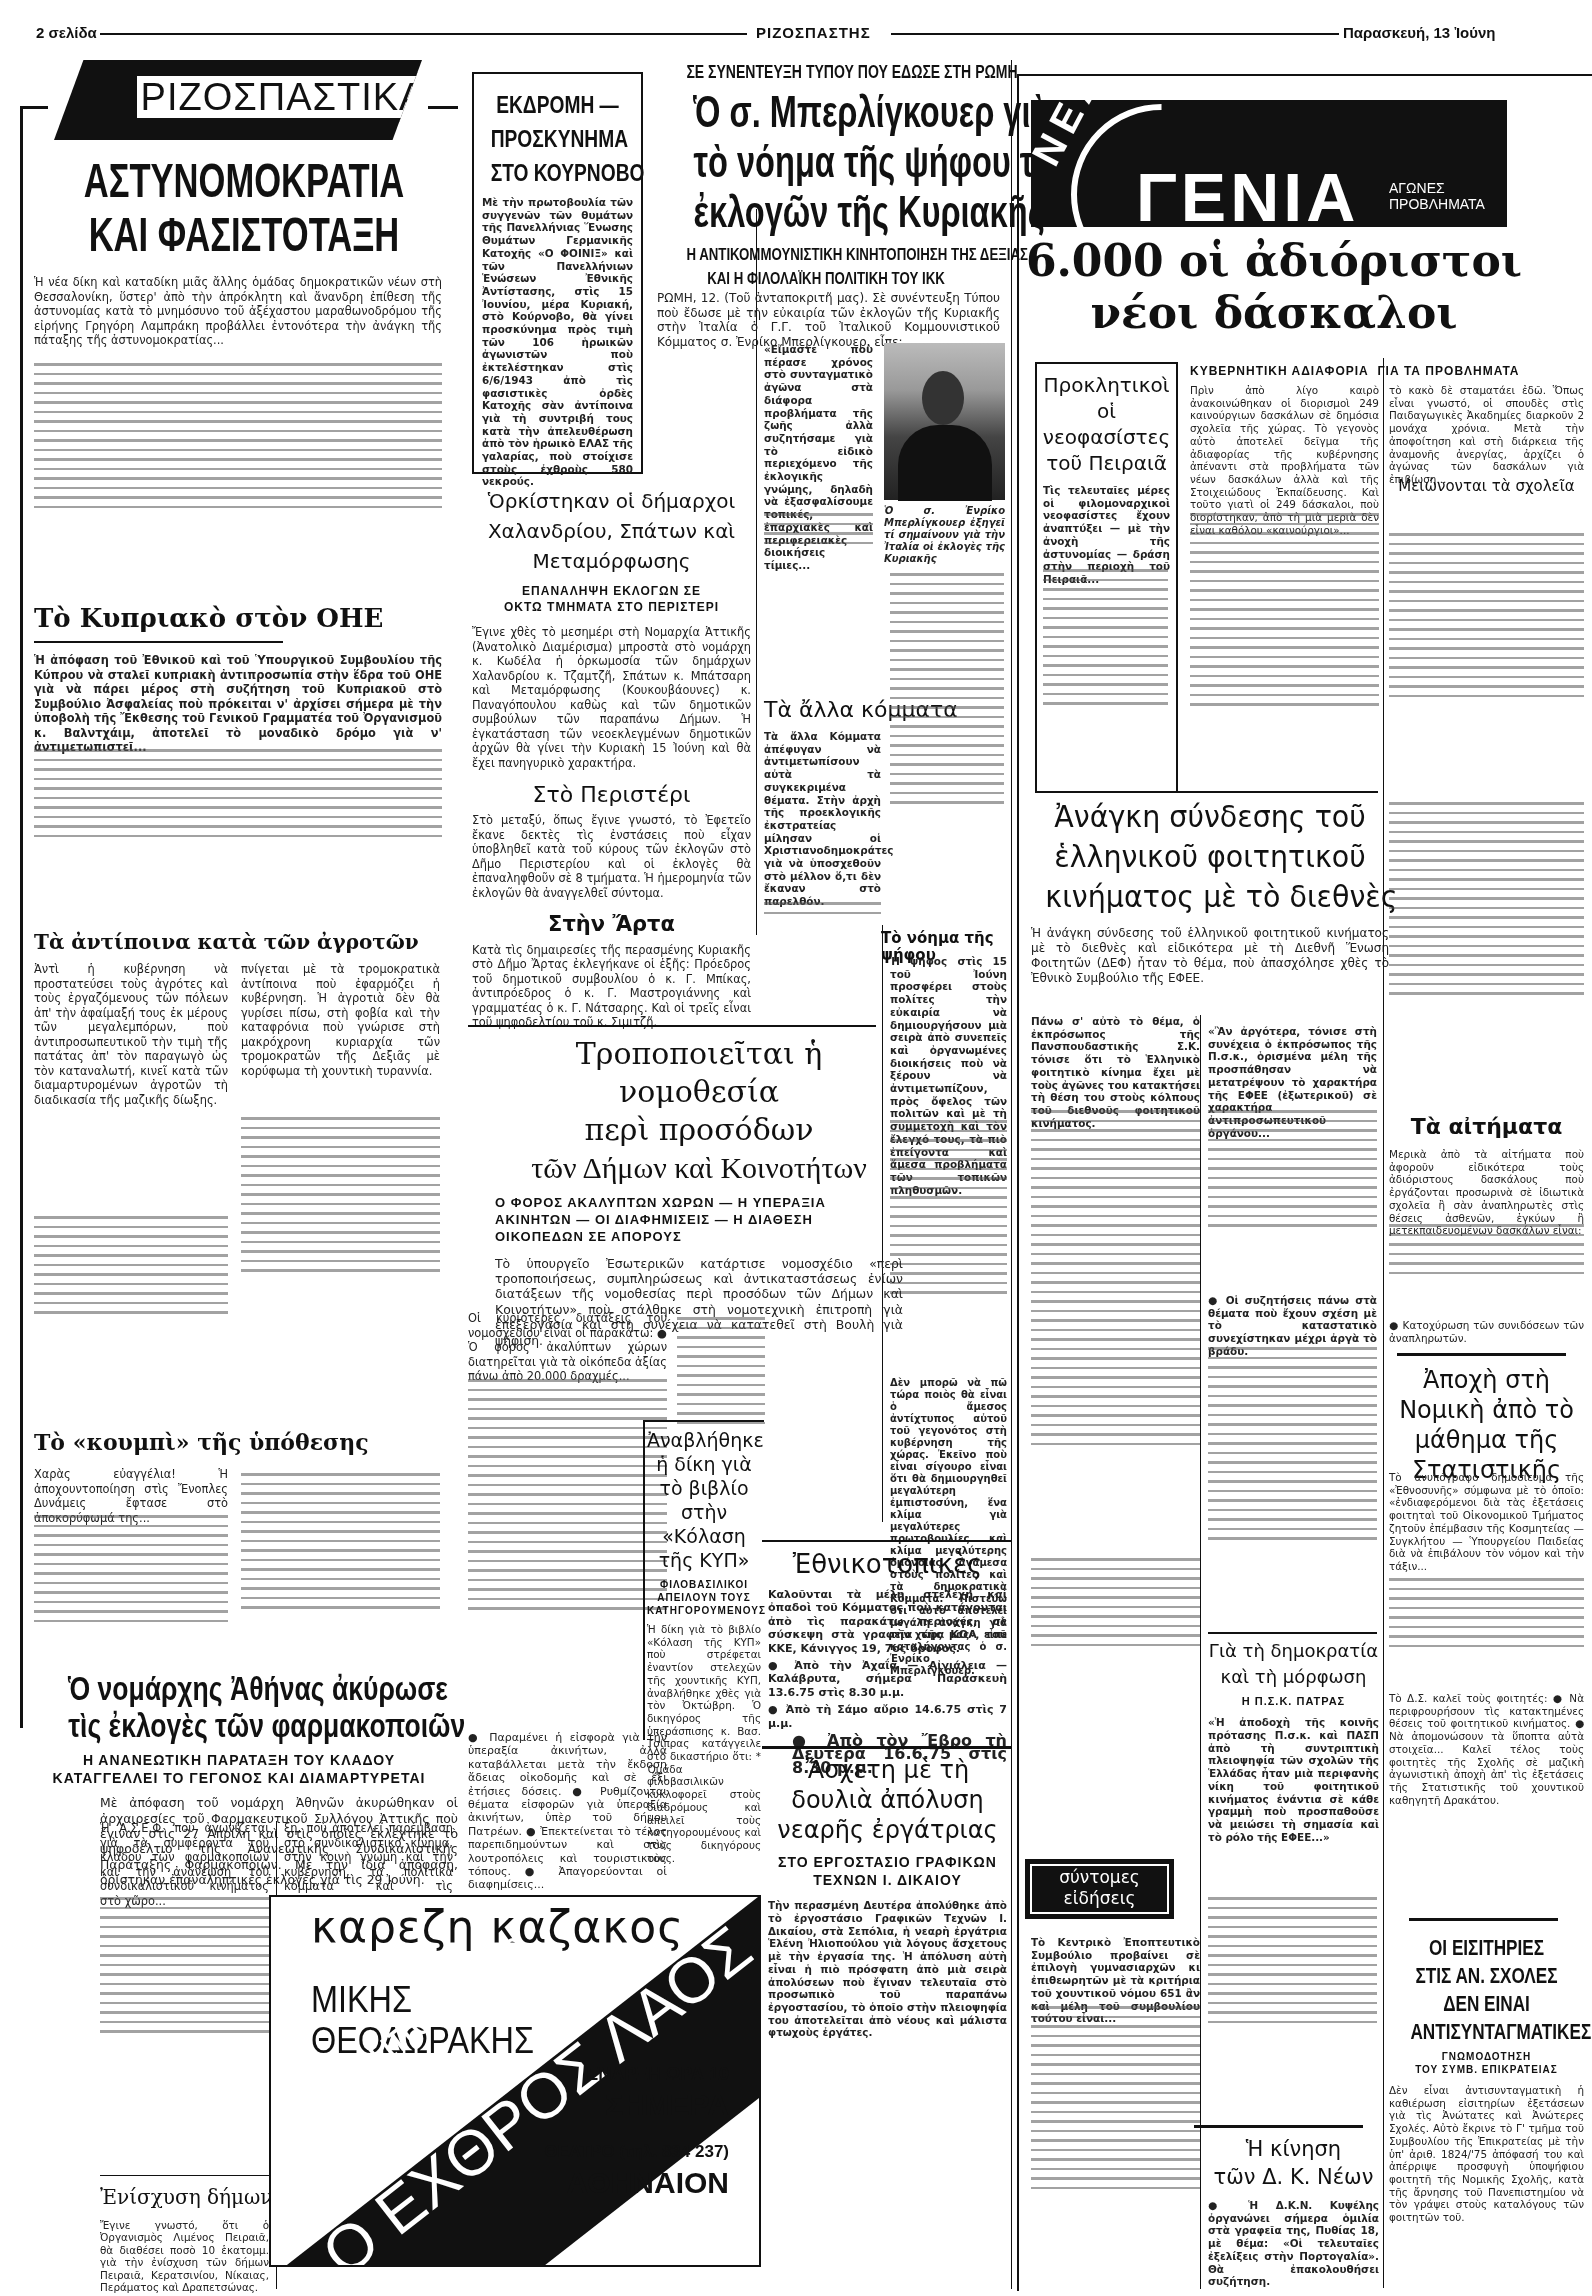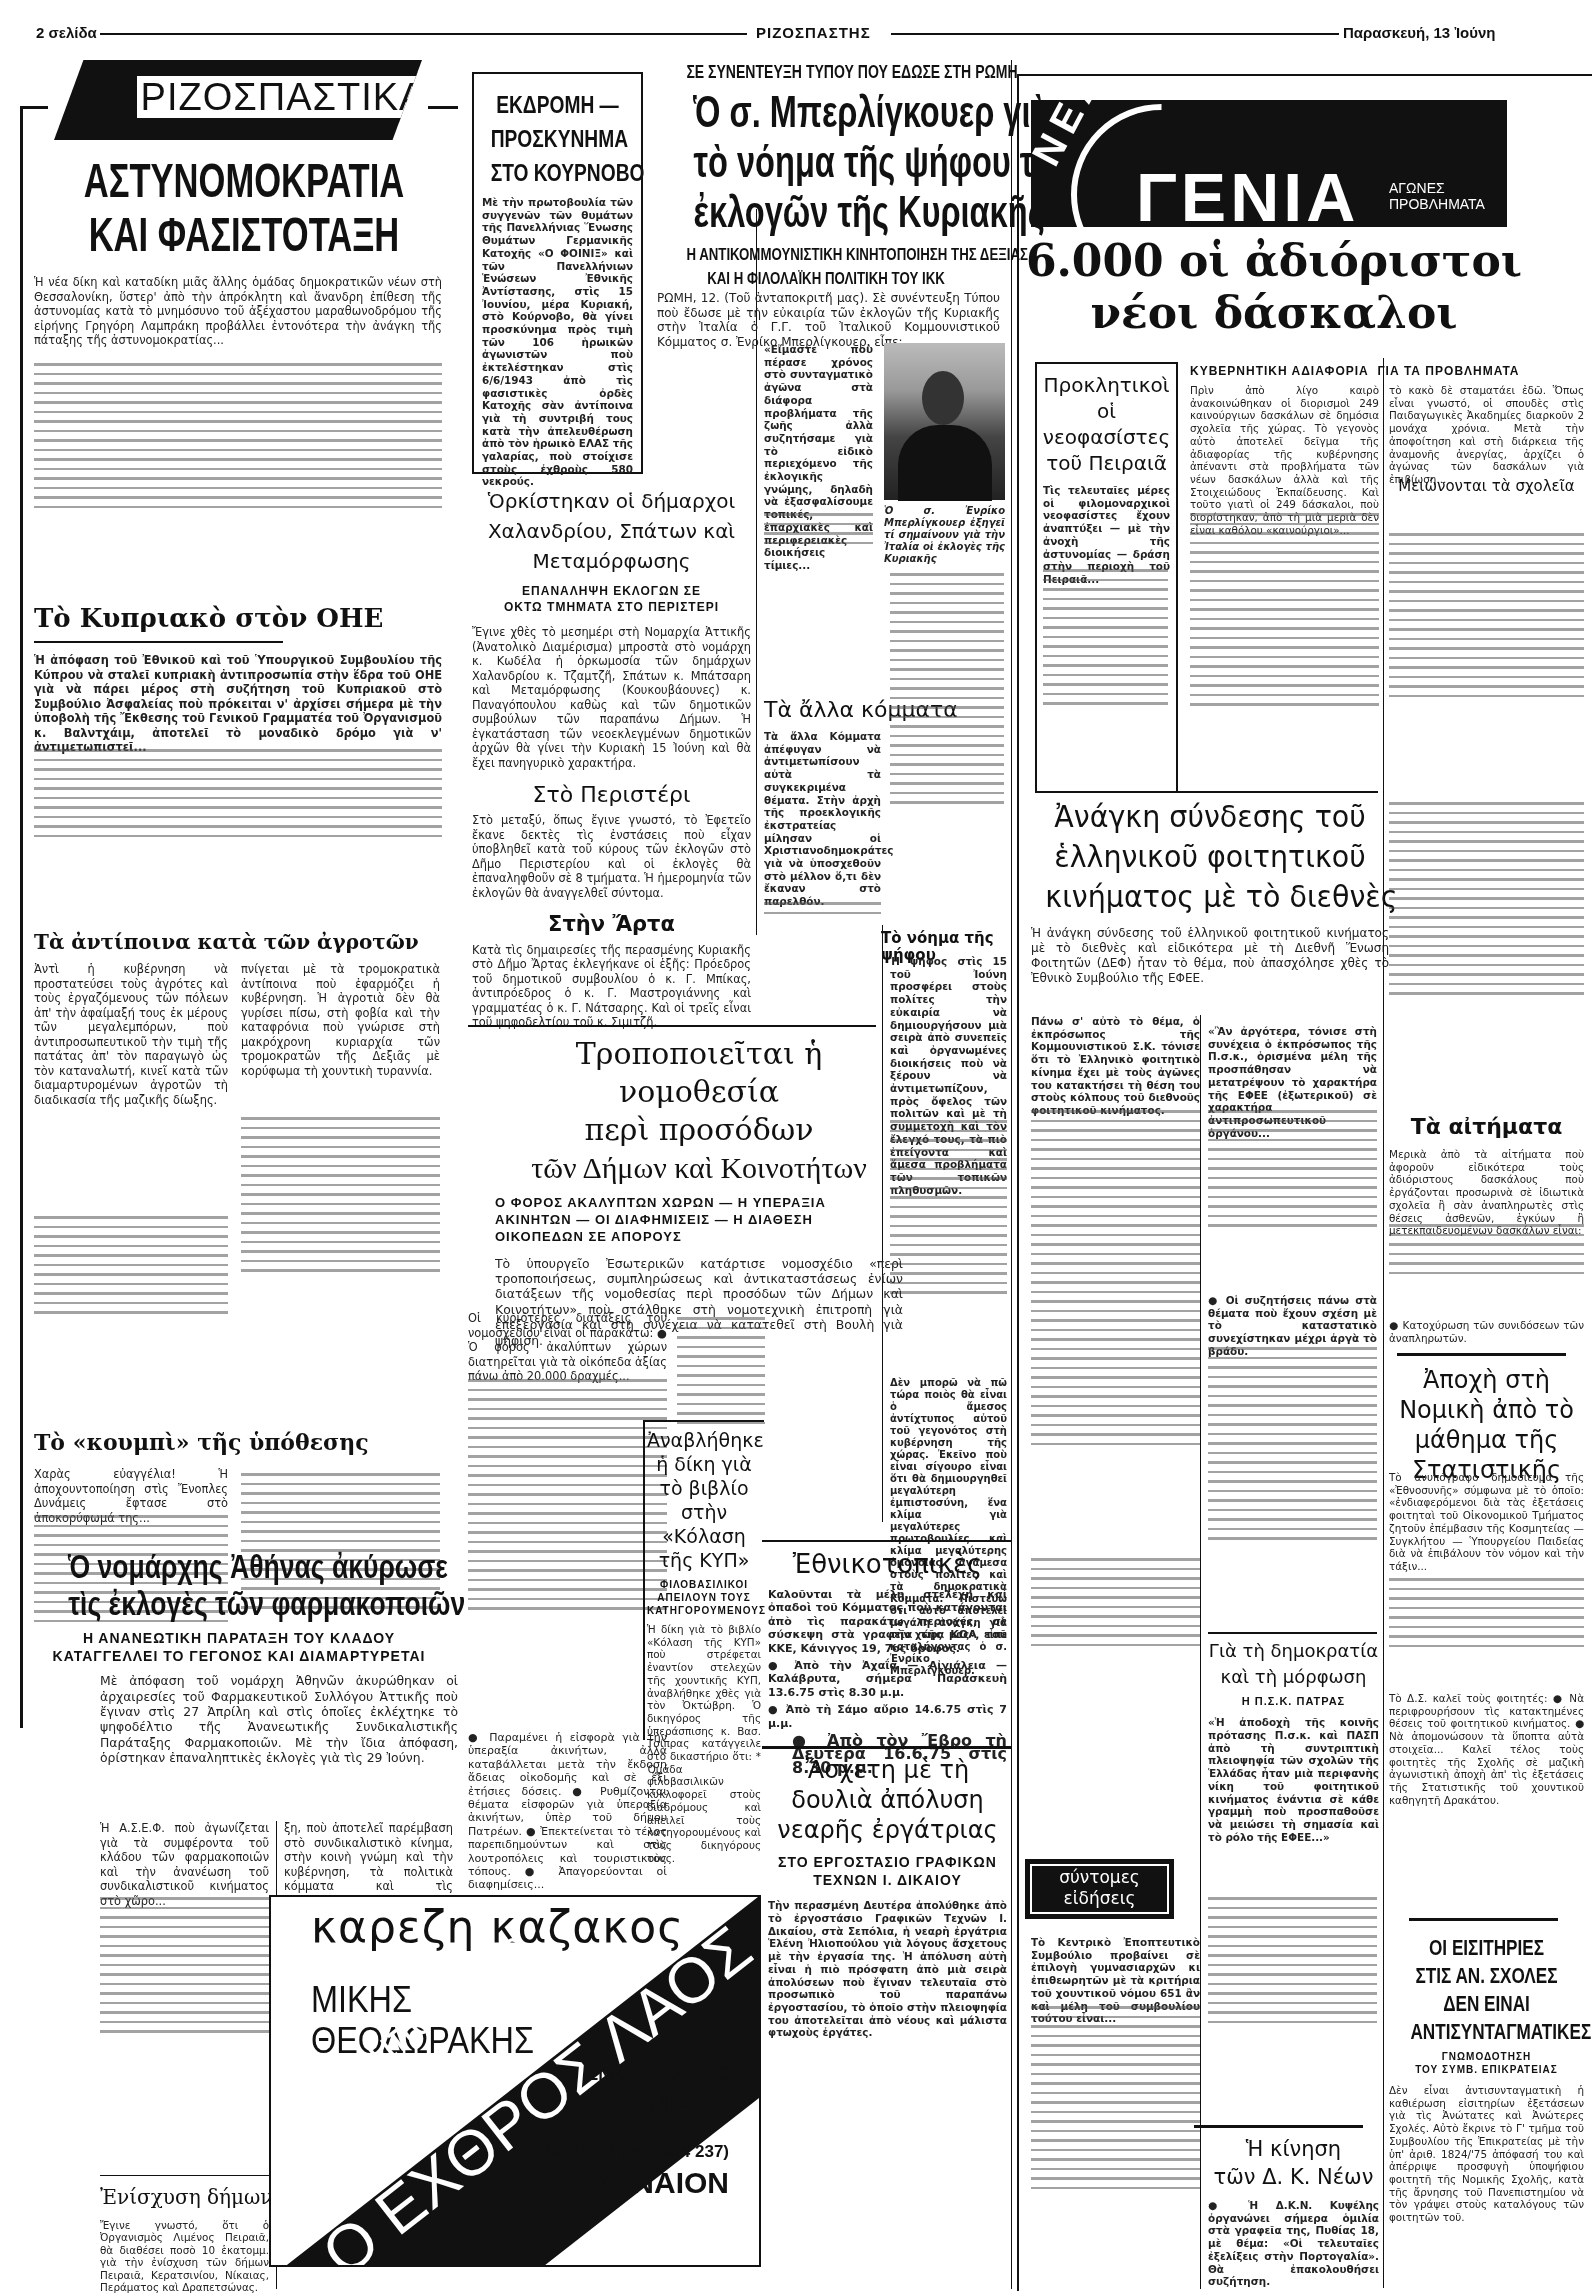--- a/index.html
+++ b/index.html
@@ -142,21 +142,21 @@
       <span></span>
       <span></span>
       <span></span>
       <span></span>
       <span></span>
       <span></span>
       <span></span>
     </div>
 </div>
 
-<div class="abs" style="left:20px;top:1548px;width:438px;">
+<div class="abs" style="left:20px;top:1670px;width:438px;">
   <div class="hd-serif" style="font-family:'Liberation Sans',sans-serif;font-weight:bold;font-size:34px;transform:scaleX(.78);transform-origin:center;white-space:nowrap;width:438px;">Ὁ νομάρχης Ἀθήνας ἀκύρωσε</div>
   <div class="hd-serif" style="font-family:'Liberation Sans',sans-serif;font-weight:bold;font-size:34px;transform:scaleX(.78);transform-origin:center;white-space:nowrap;width:438px;">τὶς ἐκλογὲς τῶν φαρμακοποιῶν</div>
   <div class="kicker" style="margin-top:6px;">Η ΑΝΑΝΕΩΤΙΚΗ ΠΑΡΑΤΑΞΗ ΤΟΥ ΚΛΑΔΟΥ</div>
   <div class="kicker">ΚΑΤΑΓΓΕΛΛΕΙ ΤΟ ΓΕΓΟΝΟΣ ΚΑΙ ΔΙΑΜΑΡΤΥΡΕΤΑΙ</div>
   <div class="body" style="margin:8px 0 0 80px;width:358px;font-size:12.4px;line-height:15.4px;">Μὲ ἀπόφαση τοῦ νομάρχη Ἀθηνῶν ἀκυρώθηκαν οἱ ἀρχαιρεσίες τοῦ Φαρμακευτικοῦ Συλλόγου Ἀττικῆς ποὺ ἔγιναν στὶς 27 Ἀπρίλη καὶ στὶς ὁποῖες ἐκλέχτηκε τὸ ψηφοδέλτιο τῆς Ἀνανεωτικῆς Συνδικαλιστικῆς Παράταξης Φαρμακοποιῶν. Μὲ τὴν ἴδια ἀπόφαση, ὁρίστηκαν ἐπαναληπτικὲς ἐκλογὲς γιὰ τὶς 29 Ἰούνη.</div>
 </div>
 <div class="abs body" style="left:100px;top:1821px;width:169px;">Ἡ Α.Σ.Ε.Φ. ποὺ ἀγωνίζεται γιὰ τὰ συμφέροντα τοῦ κλάδου τῶν φαρμακοποιῶν καὶ τὴν ἀνανέωση τοῦ συνδικαλιστικοῦ κινήματος στὸ χῶρο...</div>
 <div class="abs body" style="left:284px;top:1821px;width:169px;">ξη, ποὺ ἀποτελεῖ παρέμβαση στὸ συνδικαλιστικὸ κίνημα, στὴν κοινὴ γνώμη καὶ τὴν κυβέρνηση, τὰ πολιτικὰ κόμματα καὶ τὶς ἐπιστημονικές...</div>
 <div class="filler" style="left:100px;top:1891px;width:169px;">
     <span></span>
@@ -466,21 +466,21 @@
     <span></span>
   </div>
 
 <div class="rule" style="left:1035px;top:791px;width:343px;height:2px;"></div>
 <div class="abs" style="left:1031px;top:796px;width:358px;">
   <div class="cond" style="font-family:'DejaVu Sans',sans-serif;font-weight:normal;font-size:31px;line-height:40px;width:358px;transform:scaleX(.92);">Ἀνάγκη σύνδεσης τοῦ</div>
   <div class="cond" style="font-family:'DejaVu Sans',sans-serif;font-weight:normal;font-size:31px;line-height:40px;width:358px;transform:scaleX(.92);">ἑλληνικοῦ φοιτητικοῦ</div>
   <div class="cond" style="font-family:'DejaVu Sans',sans-serif;font-weight:normal;font-size:31px;line-height:40px;width:358px;transform:scaleX(.92);">κινήματος μὲ τὸ διεθνὲς</div>
   <div class="body" style="margin-top:10px;font-size:12px;line-height:15px;">Ἡ ἀνάγκη σύνδεσης τοῦ ἑλληνικοῦ φοιτητικοῦ κινήματος μὲ τὸ διεθνὲς καὶ εἰδικότερα μὲ τὴ Διεθνῆ Ἕνωση Φοιτητῶν (ΔΕΦ) ἦταν τὸ θέμα, ποὺ ἀπασχόλησε χθὲς τὸ Ἐθνικὸ Συμβούλιο τῆς ΕΦΕΕ.</div>
 </div>
-<div class="abs body bold" style="left:1031px;top:1015px;width:169px;font-size:10.4px;line-height:12.7px;">Πάνω σ' αὐτὸ τὸ θέμα, ὁ ἐκπρόσωπος τῆς Κομμουνιστικοῦ Σ.Κ. τόνισε ὅτι τὸ Ἑλληνικὸ φοιτητικὸ κίνημα ἔχει μὲ τοὺς ἀγῶνες του κατακτήσει τὴ θέση του στοὺς κόλπους τοῦ διεθνοῦς φοιτητικοῦ κινήματος.</div>
+<div class="abs body bold" style="left:1031px;top:1015px;width:169px;font-size:10.4px;line-height:12.7px;">Πάνω σ' αὐτὸ τὸ θέμα, ὁ ἐκπρόσωπος τῆς Πανσπουδαστικῆς Σ.Κ. τόνισε ὅτι τὸ Ἑλληνικὸ φοιτητικὸ κίνημα ἔχει μὲ τοὺς ἀγῶνες του κατακτήσει τὴ θέση του στοὺς κόλπους τοῦ διεθνοῦς φοιτητικοῦ κινήματος.</div>
 <div class="filler" style="left:1031px;top:1104px;width:169px;">
     <span></span>
     <span></span>
     <span></span>
     <span></span>
     <span></span>
     <span></span>
     <span></span>
     <span></span>
     <span></span>

